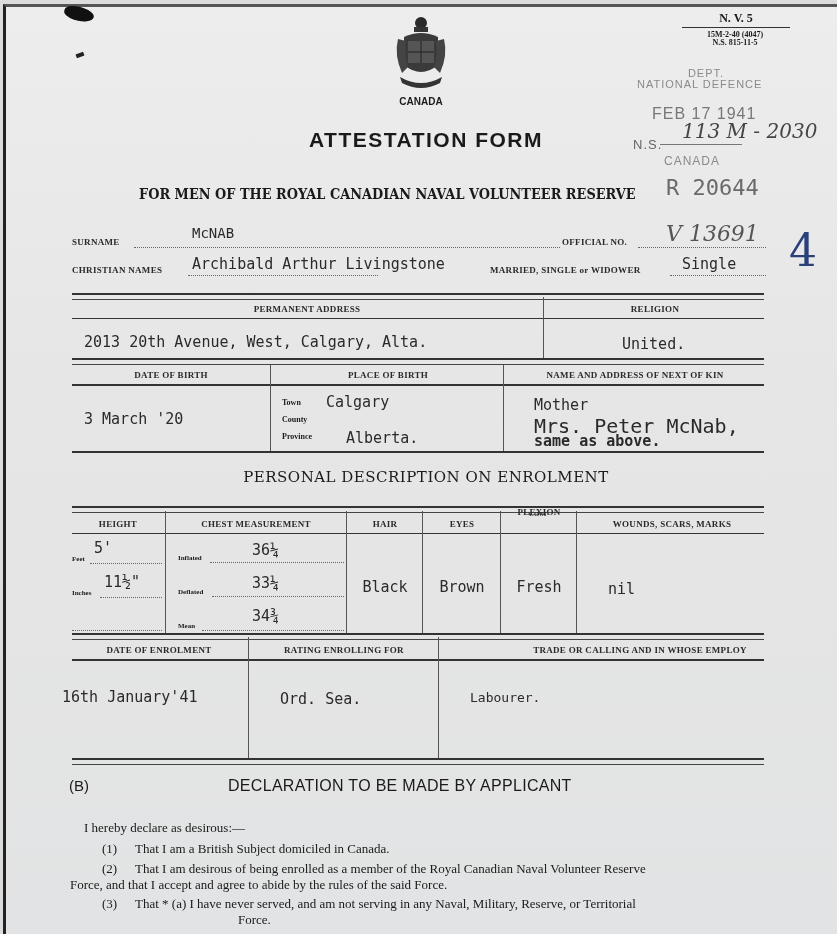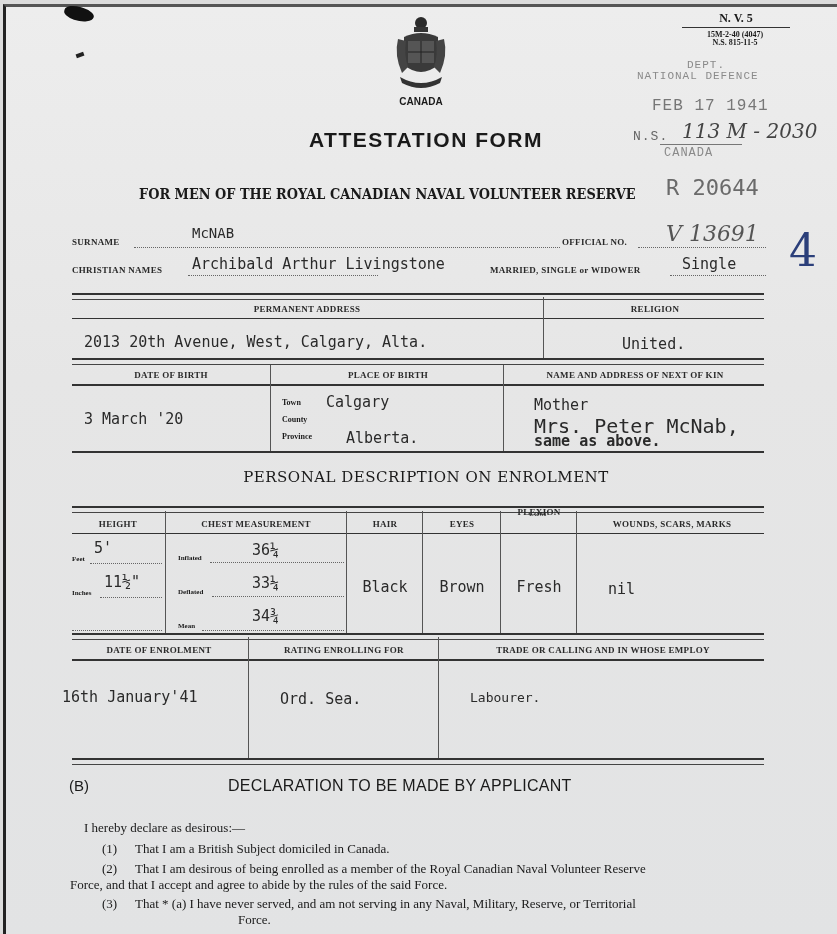--- a/index.html
+++ b/index.html
@@ -13,21 +13,21 @@
     .page {
       position: absolute; left: 3px; top: 4px; width: 834px; height: 930px;
       background: linear-gradient(180deg, #ededed 0%, #e6e6e6 40%, #e2e3e4 100%);
       border-left: 3px solid #222;
       border-top: 3px solid #555;
     }
     .abs { position: absolute; }
     .tw { font-family: "DejaVu Sans Mono", "Liberation Mono", monospace; color: #2a2a2a; }
     .hand { font-family: "DejaVu Serif", serif; font-style: italic; color: #3a3a3a; }
     .blue { color: #2b3f7a; }
-    .stamp { font-family: Liberation Mono, monospace; color: #8a8a8a; letter-spacing: 1px; }
+    .stamp { font-family: Liberation Sans, sans-serif; color: #8a8a8a; letter-spacing: 1px; margin-top: 8px; }
     .smallcaps { font-family: "Liberation Serif", serif; font-weight: bold; font-size: 9px; letter-spacing: 0.3px; color: #2a2a2a; }
     .dots { position: absolute; border-bottom: 1px dotted #666; height: 0; }
     .hline { position: absolute; background: #333; height: 1px; }
     .hdouble { position: absolute; height: 4px; border-top: 2px solid #333; border-bottom: 1px solid #444; }
     .vline { position: absolute; background: #555; width: 1px; }
     .center { text-align: center; }
     .crest {
       position: absolute; left: 388px; top: 8px; width: 54px; height: 80px;
     }
   </style>
@@ -146,21 +146,21 @@
   <div class="abs tw" style="left:246px;top:600px;font-size:15px;">34¾</div>
 
   <div class="abs tw center" style="left:342px;top:571px;width:74px;font-size:15px;">Black</div>
   <div class="abs tw center" style="left:418px;top:571px;width:76px;font-size:15px;">Brown</div>
   <div class="abs tw center" style="left:496px;top:571px;width:74px;font-size:15px;">Fresh</div>
   <div class="abs tw" style="left:602px;top:573px;font-size:15px;">nil</div>
   <div class="hdouble" style="left:66px;top:626px;width:692px;"></div>
 
   <div class="abs smallcaps center" style="left:66px;top:638px;width:174px;">DATE OF ENROLMENT</div>
   <div class="abs smallcaps center" style="left:244px;top:638px;width:188px;">RATING ENROLLING FOR</div>
-  <div class="abs smallcaps center" style="left:434px;top:638px;width:326px;">TRADE OR CALLING AND IN WHOSE EMPLOY</div>
+  <div class="abs smallcaps center" style="left:434px;top:638px;width:326px;padding-left:37px;">TRADE OR CALLING AND IN WHOSE EMPLOY</div>
   <div class="hline" style="left:66px;top:652px;width:692px;height:2px;"></div>
   <div class="vline" style="left:242px;top:630px;height:122px;"></div>
   <div class="vline" style="left:432px;top:630px;height:122px;"></div>
   <div class="abs tw" style="left:56px;top:681px;font-size:15px;">16th January'41</div>
   <div class="abs tw" style="left:274px;top:683px;font-size:15px;">Ord. Sea.</div>
   <div class="abs tw" style="left:464px;top:683px;font-size:13px;">Labourer.</div>
   <div class="hdouble" style="left:66px;top:751px;width:692px;"></div>
 
   <div class="abs" style="left:63px;top:770px;font-family:'Liberation Sans',sans-serif;font-size:15px;">(B)</div>
   <div class="abs" style="left:222px;top:770px;font-family:'Liberation Sans',sans-serif;font-size:16px;letter-spacing:0.3px;">DECLARATION TO BE MADE BY APPLICANT</div>

